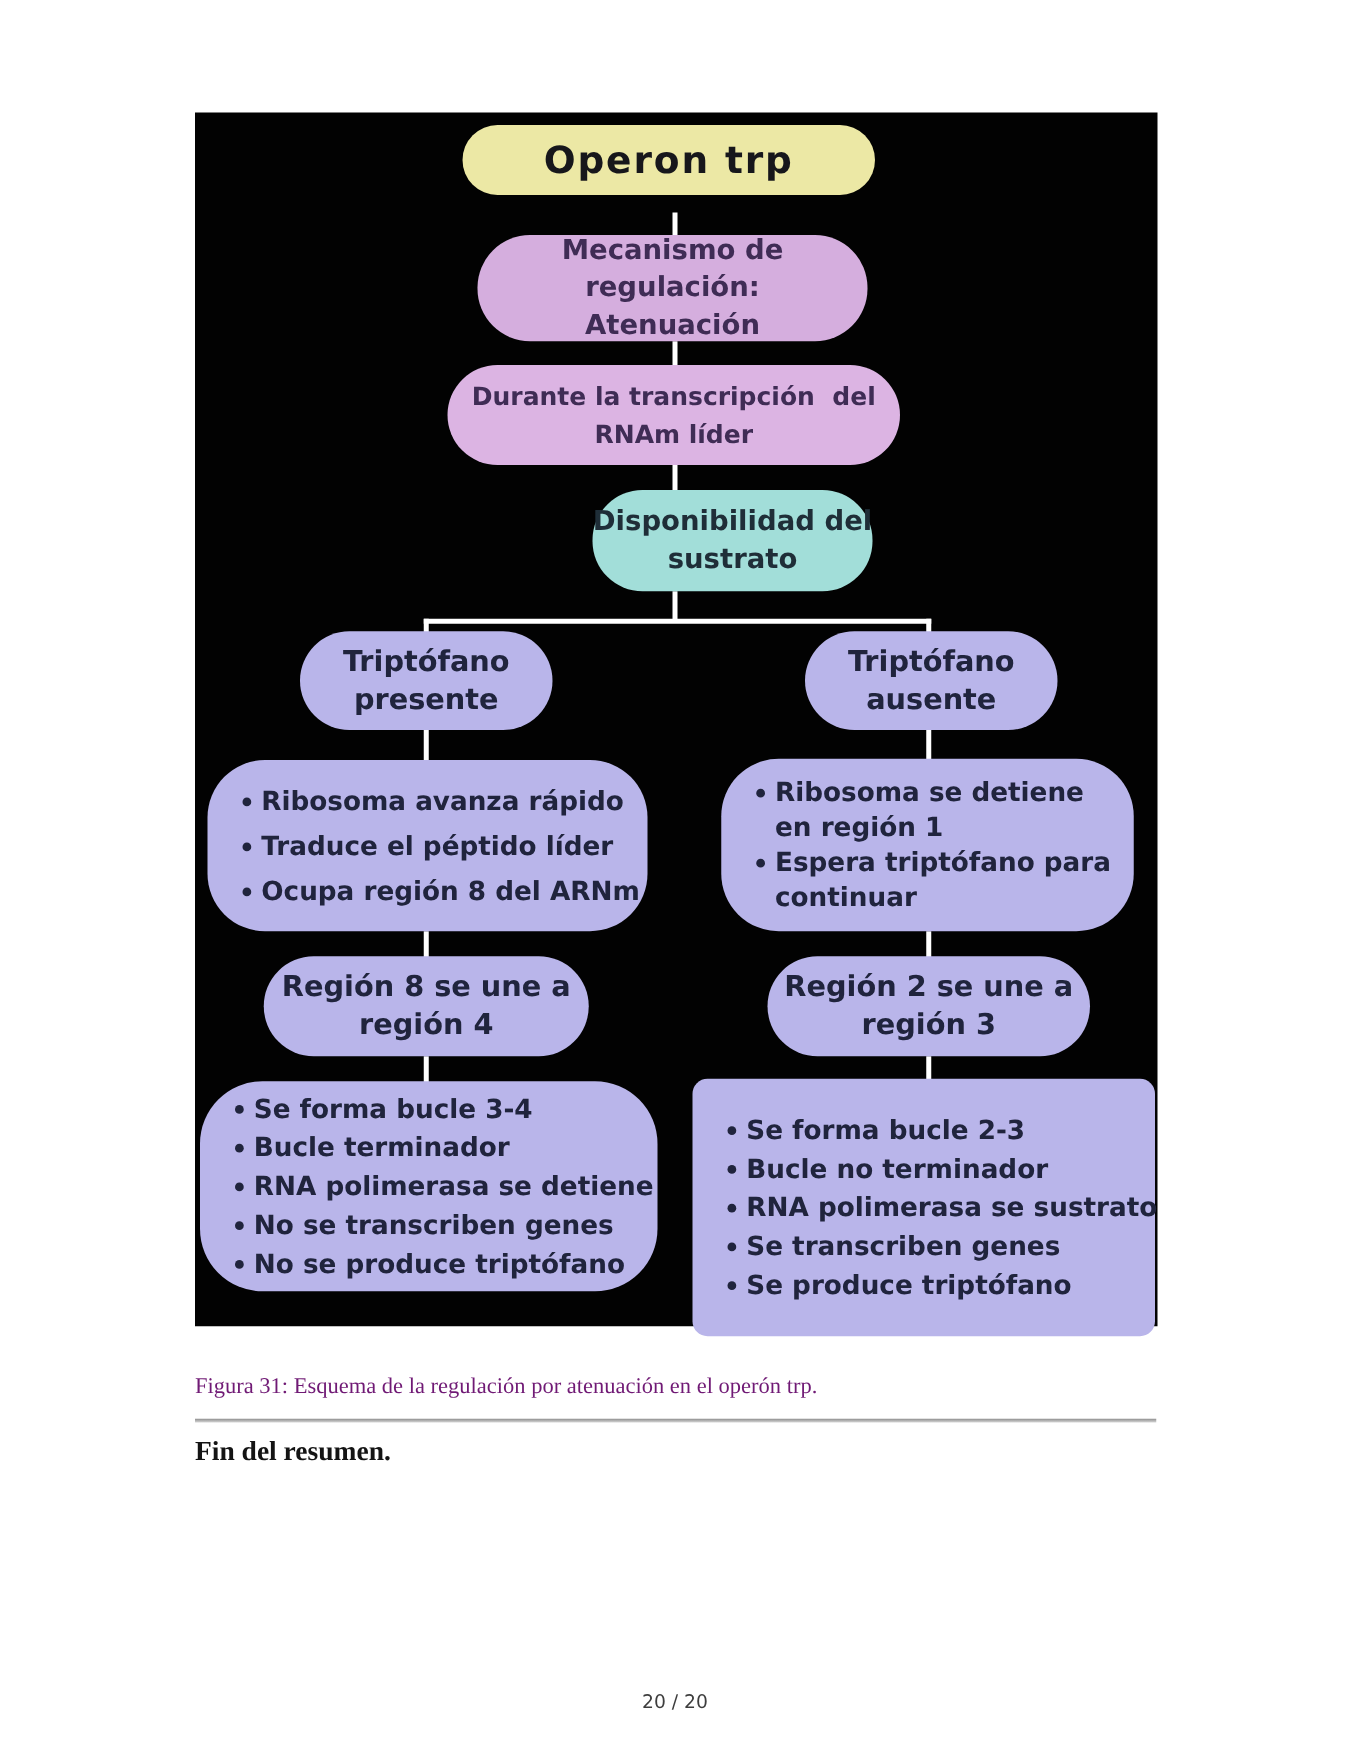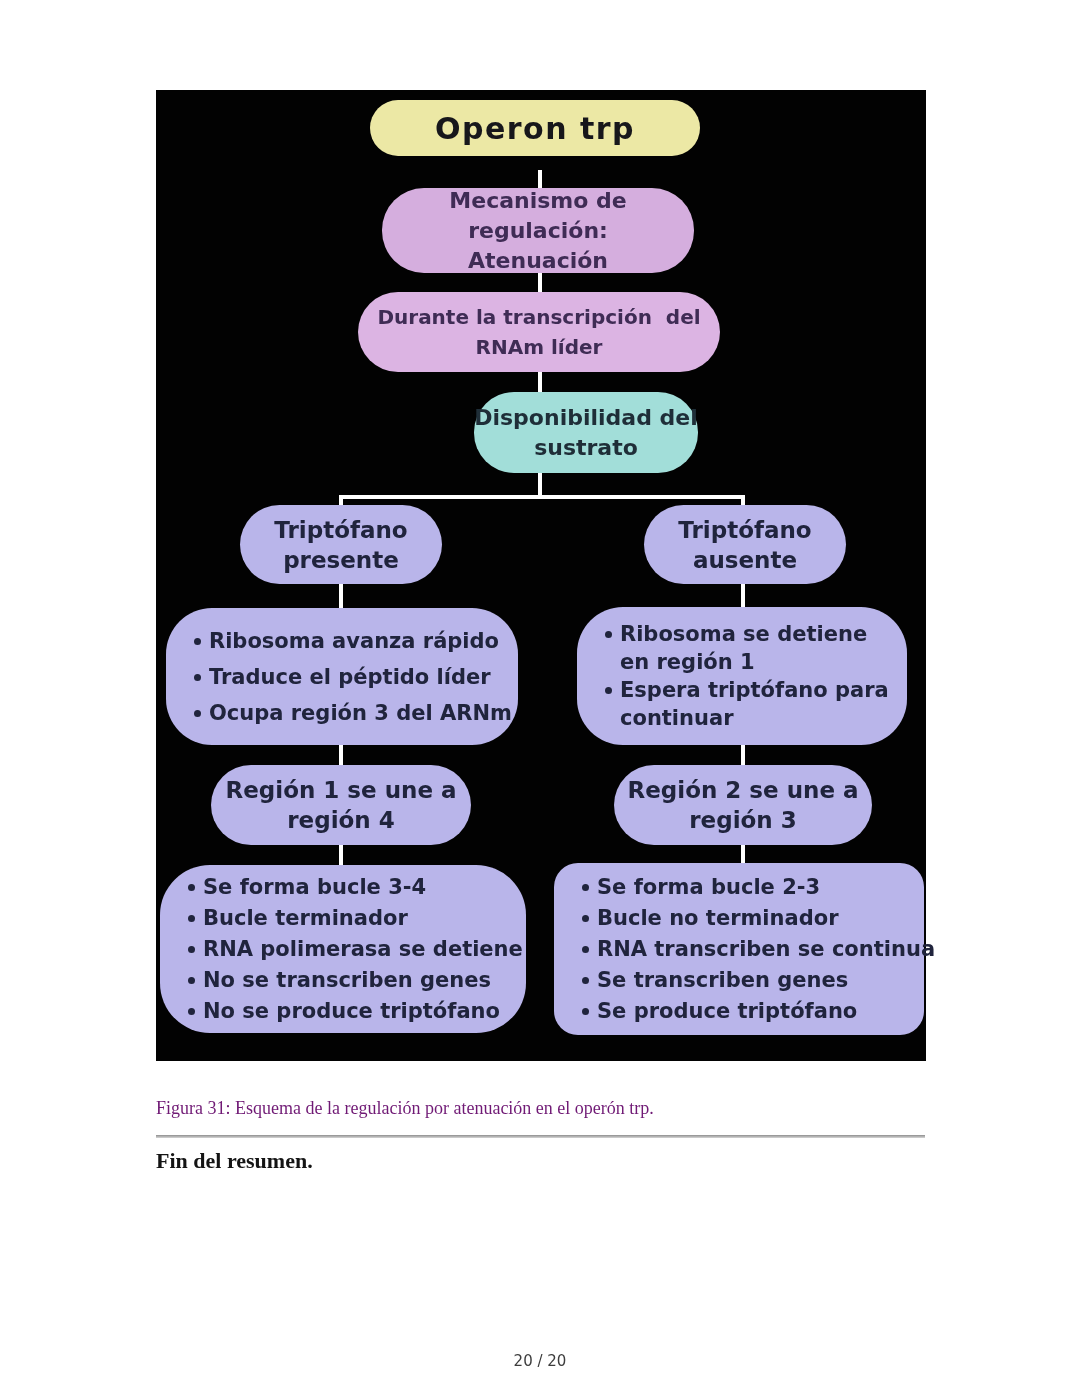--- a/index.html
+++ b/index.html
@@ -50,21 +50,21 @@
   .listbox {
     position:absolute; background:var(--lavender-node,#b9b5ea);
     border-radius:46px; color:var(--dark-text,#20243d);
     font-weight:700; font-size:21px;
     display:flex; flex-direction:column; justify-content:center;
     padding:8px 14px; box-sizing:border-box;
   }
   .list1-left  { left:10px;  top:518px; width:352px; height:137px; }
   .list1-right { left:421px; top:517px; width:330px; height:138px; }
   .list2-left  { left:4px;   top:775px; width:366px; height:168px; border-radius:50px; }
-  .list2-right { left:398px; top:773px; width:370px; height:172px; border-radius:24px; }
+  .list2-right { left:398px; top:773px; width:370px; height:206px; border-radius:12px; }
   .li { display:flex; align-items:flex-start; }
   .li .dot {
     flex:none; width:7px; height:7px; border-radius:50%;
     background:currentColor; margin-left:14px; margin-right:8px;
   }
   .li .li-text { flex:1; text-align:left; }
   .list1-left  .li { line-height:36px; } .list1-left  .dot { margin-top:15px; }
   .list1-left  .li-text { white-space:nowrap; }
   .list1-right .li { line-height:28px; } .list1-right .dot { margin-top:11px; }
   .list2-left  .li, .list2-right .li { line-height:31px; }
@@ -142,26 +142,26 @@
       <div class="li">
           <span class="dot"></span>
           <span class="li-text">Ribosoma avanza rápido</span>
         </div>
       <div class="li">
           <span class="dot"></span>
           <span class="li-text">Traduce el péptido líder</span>
         </div>
       <div class="li">
           <span class="dot"></span>
-          <span class="li-text">Ocupa región 3 del ARNm</span>
+          <span class="li-text">Ocupa región 8 del ARNm</span>
         </div>
     </div>
 
     <div class="node region-pill region-left">
-      <span class="l">Región 1 se une a</span>
+      <span class="l">Región 8 se une a</span>
       <span class="l">región 4</span>
     </div>
 
     <div class="listbox list2-left">
       <div class="li">
           <span class="dot"></span>
           <span class="li-text">Se forma bucle 3-4</span>
         </div>
       <div class="li">
           <span class="dot"></span>
@@ -206,21 +206,21 @@
       <div class="li">
           <span class="dot"></span>
           <span class="li-text">Se forma bucle 2-3</span>
         </div>
       <div class="li">
           <span class="dot"></span>
           <span class="li-text">Bucle no terminador</span>
         </div>
       <div class="li">
           <span class="dot"></span>
-          <span class="li-text">RNA transcriben se continua</span>
+          <span class="li-text">RNA polimerasa se sustrato</span>
         </div>
       <div class="li">
           <span class="dot"></span>
           <span class="li-text">Se transcriben genes</span>
         </div>
       <div class="li">
           <span class="dot"></span>
           <span class="li-text">Se produce triptófano</span>
         </div>
     </div>

